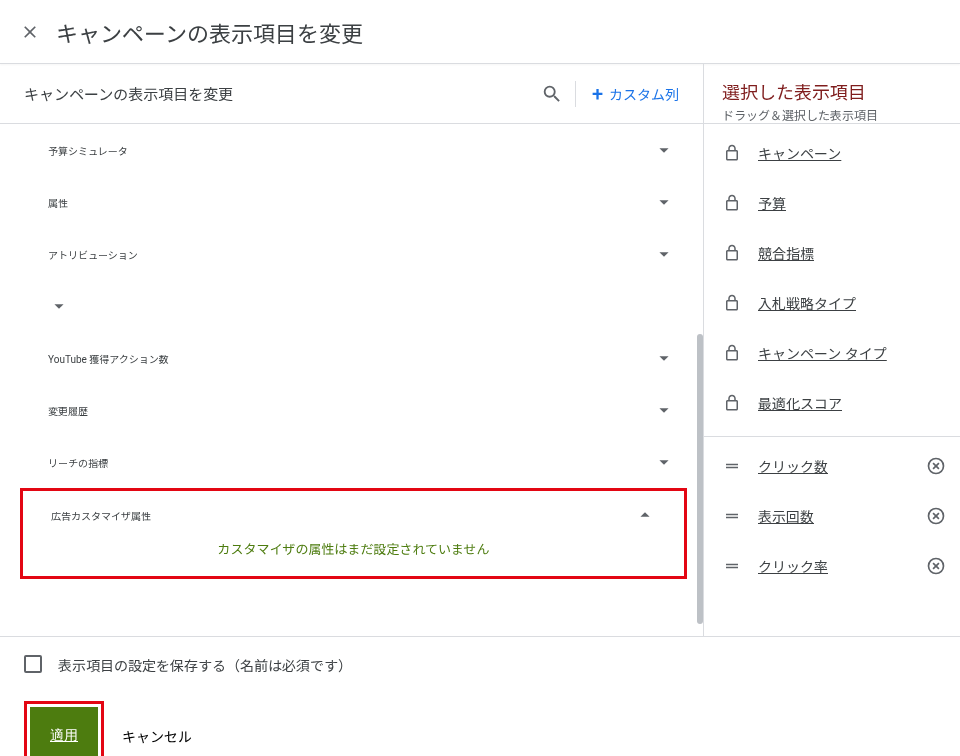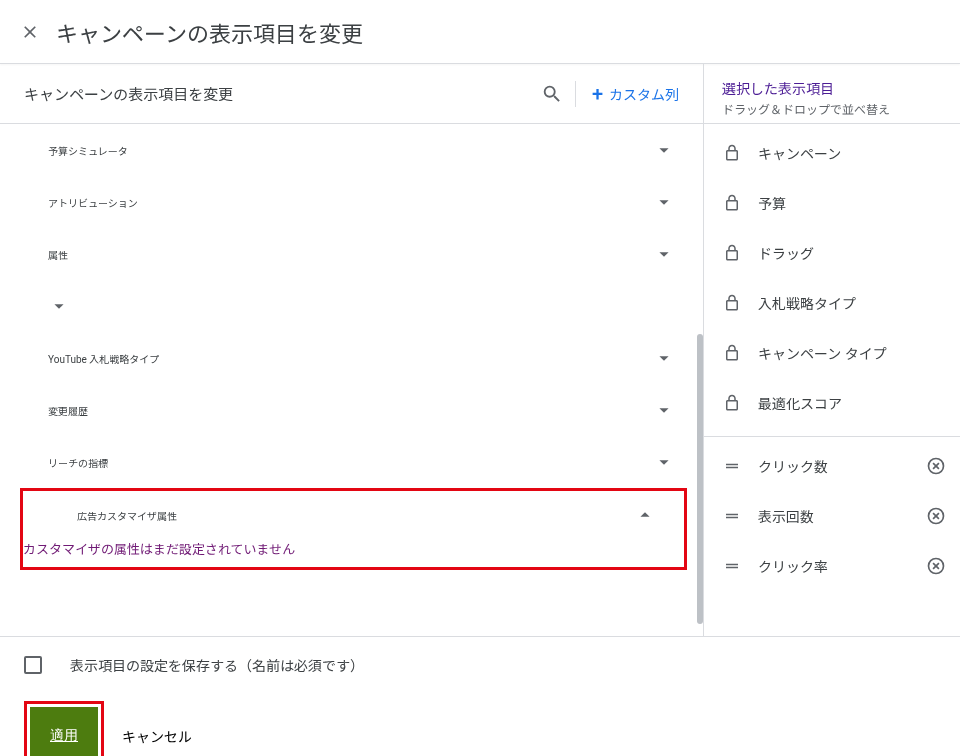--- a/index.html
+++ b/index.html
@@ -102,78 +102,78 @@
     color: #5f6368;
     display: flex; align-items: center; justify-content: center;
   }
   .highlight-box {
     border: 3px solid #e30613;
     margin: 0 16px 0 20px;
   }
   .highlight-box .cat-row {
     padding-left: 28px;
     height: 48px;
-    margin-left: 26px;
   }
   .empty-msg {
-    color: #701a75;
+    text-align: center;
+    color: #4d7c0f;
     font-size: 13px;
-    padding: 0 0 9px 0;
+    padding: 0 0 18px 0;
   }
   .scroll-indicator {
     position: absolute;
     right: 0;
     top: 210px;
     width: 6px;
     height: 290px;
     background: #bdc1c6;
     border-radius: 3px;
   }
   .right {
     width: 256px;
     display: flex;
     flex-direction: column;
   }
   .right-header {
     padding: 14px 18px 10px 18px;
     border-bottom: 1px solid #dadce0;
     height: 60px;
   }
-  .right-header .t1 { font-size: 14px; color: #4c1d95; }
+  .right-header .t1 { font-size: 18px; color: #7f1d1d; }
   .right-header .t2 { font-size: 12px; color: #5f6368; margin-top: 2px; }
   .locked-list {
     padding: 4px 0;
   }
   .r-item {
     display: flex;
     align-items: center;
     height: 50px;
     padding: 0 14px 0 18px;
     gap: 16px;
     color: #3c4043;
     font-size: 14px;
+    text-decoration: underline;
   }
   .lock-icon, .drag-icon, .remove-icon {
     color: #5f6368;
     width: 20px; height: 20px;
     display: flex; align-items: center; justify-content: center;
     flex-shrink: 0;
   }
   .remove-icon { cursor: pointer; }
   .r-item .txt { flex: 1; }
   .r-divider { height: 1px; background: #dadce0; margin: 8px 0 4px 0; }
   .footer {
     border-top: 1px solid #dadce0;
     height: 120px;
     padding: 18px 24px 0 24px;
   }
   .save-row {
     display: flex;
-    align-items: center;
-    gap: 28px;
+    gap: 16px;
     font-size: 14px;
     color: #3c4043;
   }
   .checkbox {
     width: 18px; height: 18px;
     border: 2px solid #5f6368;
     border-radius: 2px;
     cursor: pointer;
   }
   .btn-row {
@@ -233,44 +233,44 @@
     <div class="categories">
       <div class="cat-row">
         <span class="label">予算シミュレータ</span>
         <span class="chevron">
             <svg viewBox="0 0 24 24" width="22" height="22">
               <path fill="currentColor" d="M7 10l5 5 5-5z"></path>
             </svg>
           </span>
       </div>
       <div class="cat-row">
+        <span class="label">属性</span>
+        <span class="chevron">
+            <svg viewBox="0 0 24 24" width="22" height="22">
+              <path fill="currentColor" d="M7 10l5 5 5-5z"></path>
+            </svg>
+          </span>
+      </div>
+      <div class="cat-row">
         <span class="label">アトリビューション</span>
         <span class="chevron">
             <svg viewBox="0 0 24 24" width="22" height="22">
               <path fill="currentColor" d="M7 10l5 5 5-5z"></path>
             </svg>
           </span>
       </div>
       <div class="cat-row">
-        <span class="label">属性</span>
-        <span class="chevron">
-            <svg viewBox="0 0 24 24" width="22" height="22">
-              <path fill="currentColor" d="M7 10l5 5 5-5z"></path>
-            </svg>
-          </span>
-      </div>
-      <div class="cat-row">
-        <span class="chevron">
-            <svg viewBox="0 0 24 24" width="22" height="22">
-              <path fill="currentColor" d="M7 10l5 5 5-5z"></path>
-            </svg>
-          </span>
-      </div>
-      <div class="cat-row">
-        <span class="label">YouTube 入札戦略タイプ</span>
+        <span class="chevron">
+            <svg viewBox="0 0 24 24" width="22" height="22">
+              <path fill="currentColor" d="M7 10l5 5 5-5z"></path>
+            </svg>
+          </span>
+      </div>
+      <div class="cat-row">
+        <span class="label">YouTube 獲得アクション数</span>
         <span class="chevron">
             <svg viewBox="0 0 24 24" width="22" height="22">
               <path fill="currentColor" d="M7 10l5 5 5-5z"></path>
             </svg>
           </span>
       </div>
       <div class="cat-row">
         <span class="label">変更履歴</span>
         <span class="chevron">
             <svg viewBox="0 0 24 24" width="22" height="22">
@@ -299,21 +299,21 @@
         <div class="empty-msg">カスタマイザの属性はまだ設定されていません</div>
       </div>
 
       <div class="scroll-indicator"></div>
     </div>
   </div>
 
   <div class="right">
     <div class="right-header">
       <div class="t1">選択した表示項目</div>
-      <div class="t2">ドラッグ＆ドロップで並べ替え</div>
+      <div class="t2">ドラッグ＆選択した表示項目</div>
     </div>
     <div class="locked-list">
       <div class="r-item">
         <span class="lock-icon">
             <svg viewBox="0 0 24 24" width="18" height="18">
               <path fill="currentColor" d="M18 8h-1V6c0-2.76-2.24-5-5-5S7 3.24 7 6v2H6c-1.1 0-2 .9-2 2v10c0 1.1.9 2 2 2h12c1.1 0 2-.9 2-2V10c0-1.1-.9-2-2-2zM9 6c0-1.66 1.34-3 3-3s3 1.34 3 3v2H9V6zm9 14H6V10h12v10z"></path>
             </svg>
           </span>
         <span class="txt">キャンペーン</span>
       </div>
@@ -324,21 +324,21 @@
             </svg>
           </span>
         <span class="txt">予算</span>
       </div>
       <div class="r-item">
         <span class="lock-icon">
             <svg viewBox="0 0 24 24" width="18" height="18">
               <path fill="currentColor" d="M18 8h-1V6c0-2.76-2.24-5-5-5S7 3.24 7 6v2H6c-1.1 0-2 .9-2 2v10c0 1.1.9 2 2 2h12c1.1 0 2-.9 2-2V10c0-1.1-.9-2-2-2zM9 6c0-1.66 1.34-3 3-3s3 1.34 3 3v2H9V6zm9 14H6V10h12v10z"></path>
             </svg>
           </span>
-        <span class="txt">ドラッグ</span>
+        <span class="txt">競合指標</span>
       </div>
       <div class="r-item">
         <span class="lock-icon">
             <svg viewBox="0 0 24 24" width="18" height="18">
               <path fill="currentColor" d="M18 8h-1V6c0-2.76-2.24-5-5-5S7 3.24 7 6v2H6c-1.1 0-2 .9-2 2v10c0 1.1.9 2 2 2h12c1.1 0 2-.9 2-2V10c0-1.1-.9-2-2-2zM9 6c0-1.66 1.34-3 3-3s3 1.34 3 3v2H9V6zm9 14H6V10h12v10z"></path>
             </svg>
           </span>
         <span class="txt">入札戦略タイプ</span>
       </div>
       <div class="r-item">

